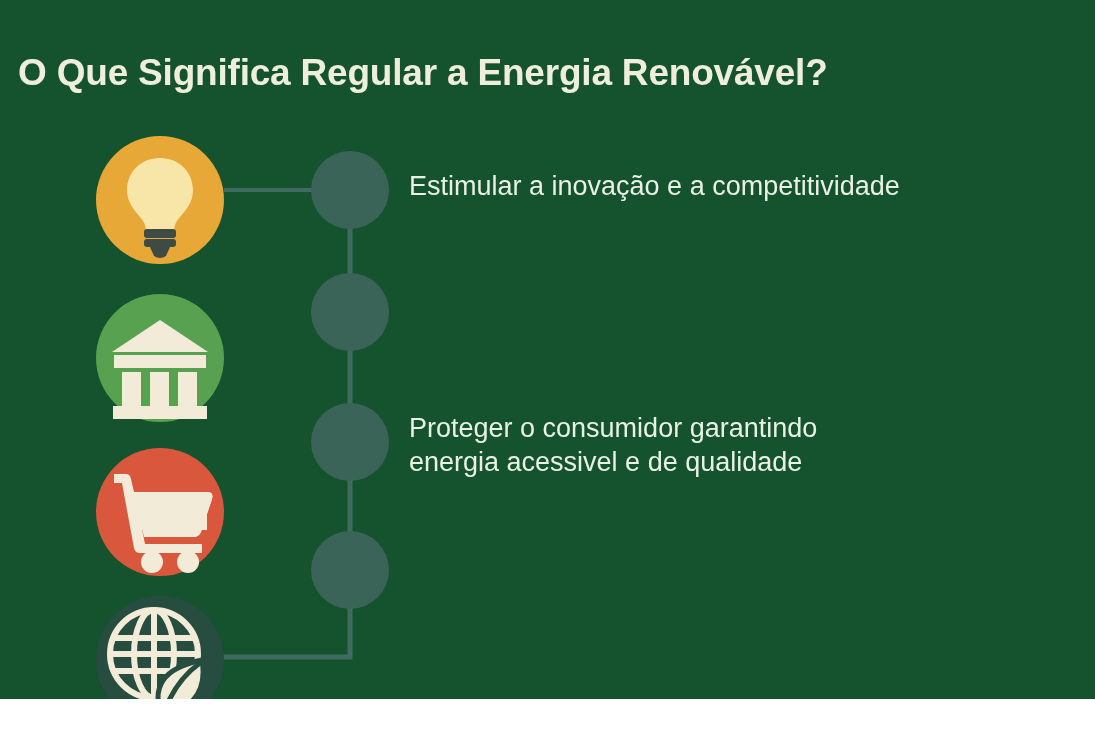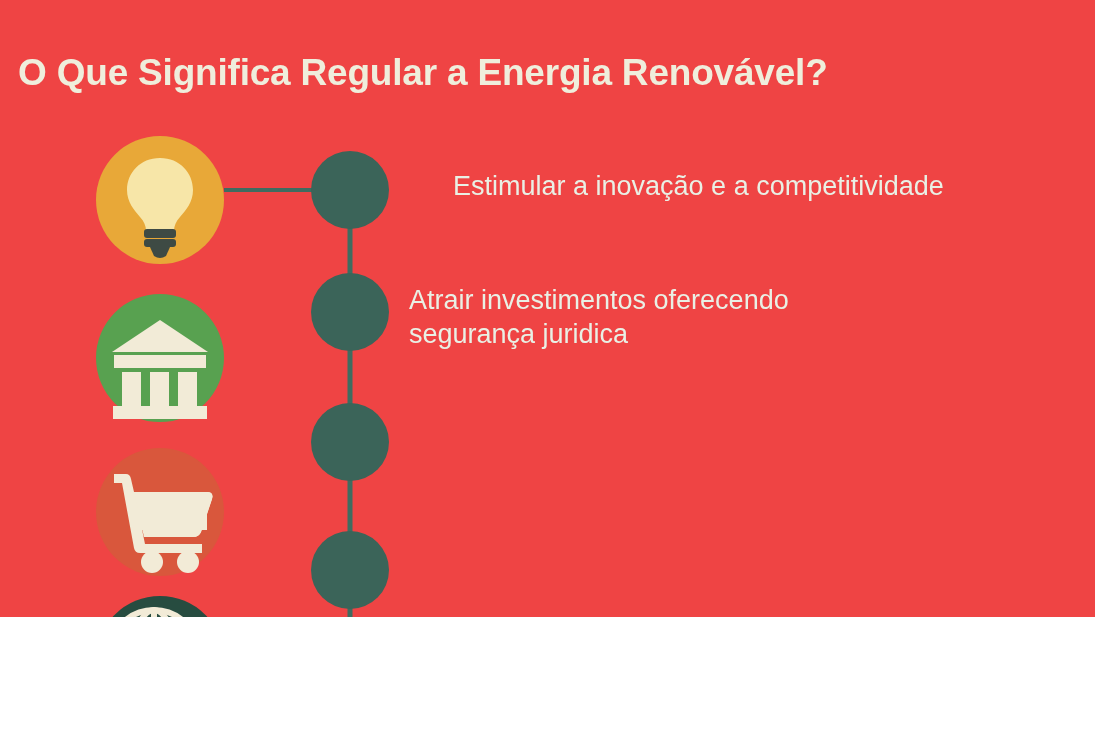--- a/index.html
+++ b/index.html
@@ -3,23 +3,23 @@
 <meta charset="utf-8">
 <style>
   html, body {
     margin: 0;
     padding: 0;
     background: #ffffff;
   }
   #infographic {
     position: relative;
     width: 1095px;
-    height: 617px;
+    height: 699px;
     overflow: hidden;
-    background: #ef4444;
+    background: #14532d;
     font-family: "Liberation Sans", sans-serif;
     -webkit-font-smoothing: antialiased;
   }
 
   
   #title {
     position: absolute;
     left: 18px;
     top: 51px;
     width: 1040px;
@@ -139,17 +139,17 @@
         <line x1="58" y1="14" x2="58" y2="102"></line>
         <line x1="16" y1="42" x2="100" y2="42"></line>
         <line x1="14" y1="58" x2="102" y2="58"></line>
         <line x1="16" y1="75" x2="100" y2="75"></line>
       </g>
       <path d="M106 64 Q112 98 86 113 Q64 120 62 102 Q62 82 82 72 Q95 66 106 64 Z" fill="#F2EBD7" stroke="#274C40" stroke-width="5"></path>
       <path d="M104 67 Q80 84 68 116" stroke="#274C40" stroke-width="5" fill="none"></path>
     </svg>
   </div>
 
-  <div class="item-text" style="top:169px;margin-left:44px;">Estimular a inovação e a competitividade</div>
-  <div class="item-text" style="top:283px;">Atrair investimentos oferecendo
-segurança juridica</div>
+  <div class="item-text" style="top:169px;">Estimular a inovação e a competitividade</div>
+  <div class="item-text" style="top:411px;">Proteger o consumidor garantindo
+energia acessivel e de qualidade</div>
 
 </div>
 
 </body></html>

